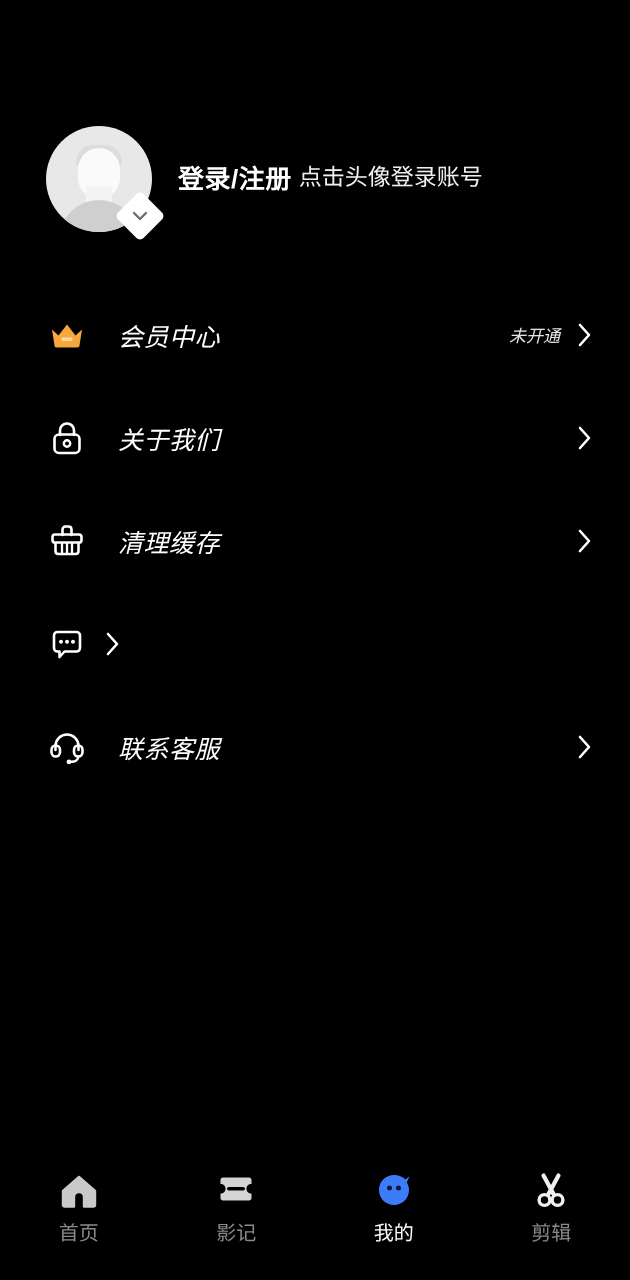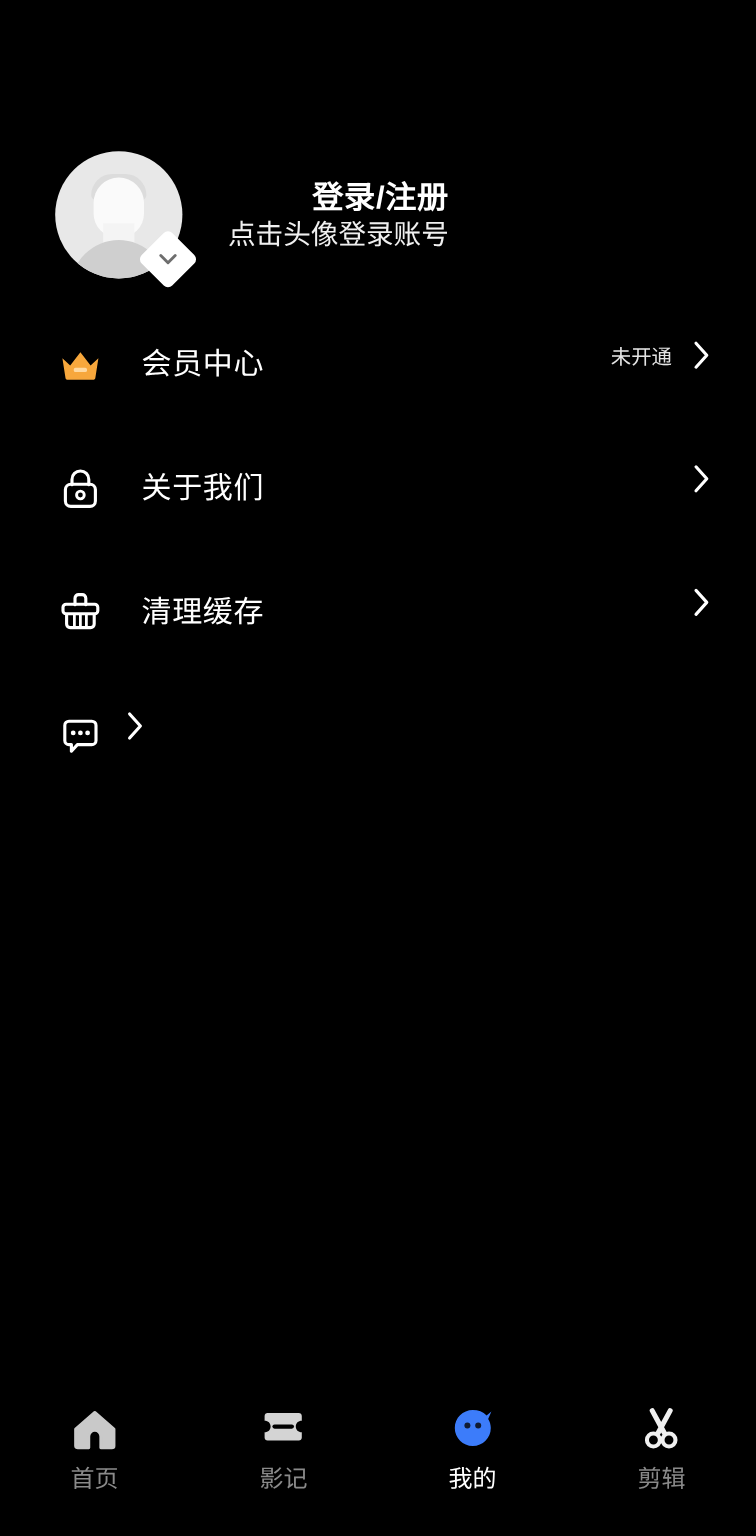--- a/index.html
+++ b/index.html
@@ -73,22 +73,22 @@
     right:-6px; bottom:-2px;
     width:36px; height:36px;
     background:#ffffff;
     transform:rotate(45deg);
     border-radius:5px;
     display:flex; align-items:center; justify-content:center;
   }
   .badge svg { transform:rotate(-45deg); display:block; }
 
   .profile-text {
-    margin-left:38px;
-    display:flex; flex-direction:column;
+    margin-left:26px;
+    display:flex; 
     justify-content:center;
     gap:7px;
     text-align:right;
   }
   .profile-title {
     color:#ffffff;
     font-size:26px;
     font-weight:700;
     letter-spacing:0.5px;
     line-height:1;
@@ -100,23 +100,24 @@
     line-height:1;
   }
 
   
   .menu {
     margin-top:50px;
     display:flex; flex-direction:column;
   }
   .menu-row {
     height:103px;
-    display:flex; 
+    display:flex; align-items:center;
     padding:0 32px 0 46px;
     cursor:pointer;
+    font-style:italic;
   }
   .menu-icon {
     width:42px; height:42px;
     flex:0 0 42px;
     display:flex; align-items:center; justify-content:center;
   }
   .menu-label {
     margin-left:30px;
     color:#ffffff;
     font-size:25px;
@@ -260,20 +261,38 @@
       </span>
       <span class="menu-value"></span>
       <span class="chev">
         <svg width="16" height="26" viewBox="0 0 16 26" aria-hidden="true">
           <path d="M3 3 L12 13 L3 23" fill="none" stroke="#ffffff" stroke-width="2.6" stroke-linecap="round" stroke-linejoin="round"></path>
         </svg>
       </span>
     </div>
 
 
+    <div class="menu-row">
+      <span class="menu-icon">
+        <svg width="40" height="40" viewBox="0 0 40 40" aria-hidden="true">
+          <path d="M8.5 23 V19 C8.5 12.6 13.7 7.5 20 7.5 C26.3 7.5 31.5 12.6 31.5 19 V23" fill="none" stroke="#ffffff" stroke-width="2.6" stroke-linecap="round"></path>
+          <rect x="4.5" y="18.5" width="8.5" height="11" rx="4.25" fill="none" stroke="#ffffff" stroke-width="2.6"></rect>
+          <rect x="27" y="18.5" width="8.5" height="11" rx="4.25" fill="none" stroke="#ffffff" stroke-width="2.6"></rect>
+          <path d="M31.3 29.5 C31.3 33 28 34.8 24.5 34.8" fill="none" stroke="#ffffff" stroke-width="2.4" stroke-linecap="round"></path>
+          <circle cx="22" cy="34.8" r="2.4" fill="#ffffff"></circle>
+        </svg>
+      </span>
+      <span class="menu-label">联系客服</span>
+      <span class="menu-value"></span>
+      <span class="chev">
+        <svg width="16" height="26" viewBox="0 0 16 26" aria-hidden="true">
+          <path d="M3 3 L12 13 L3 23" fill="none" stroke="#ffffff" stroke-width="2.6" stroke-linecap="round" stroke-linejoin="round"></path>
+        </svg>
+      </span>
+    </div>
 
   </div>
 
   <div class="tabbar">
 
     <div class="tab">
       <span class="tab-icon">
         <svg width="40" height="36" viewBox="0 0 40 36" aria-hidden="true">
           <path d="M20 4 L36 18 V32 C36 33 35.2 33.5 34.2 33.5 H25 V24
                    C25 21.2 22.8 19 20 19 C17.2 19 15 21.2 15 24 V33.5

